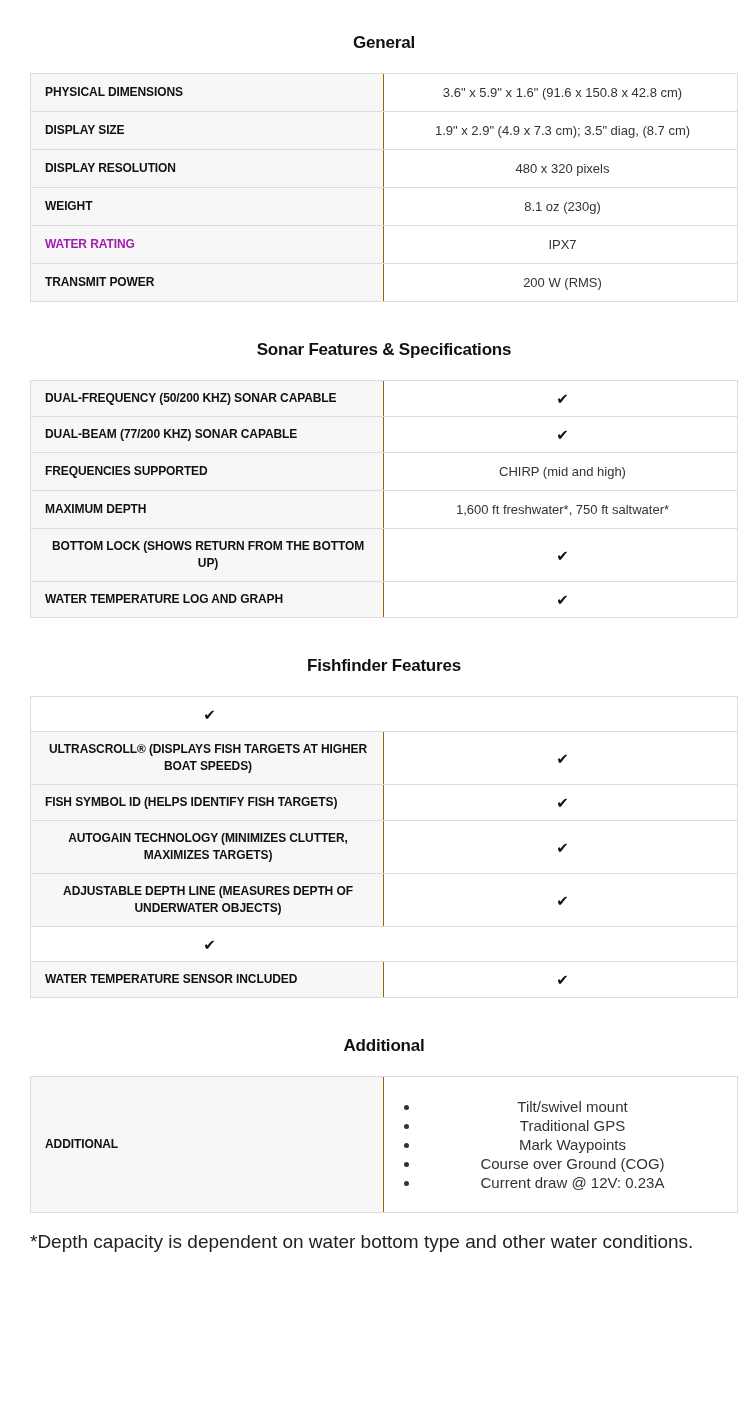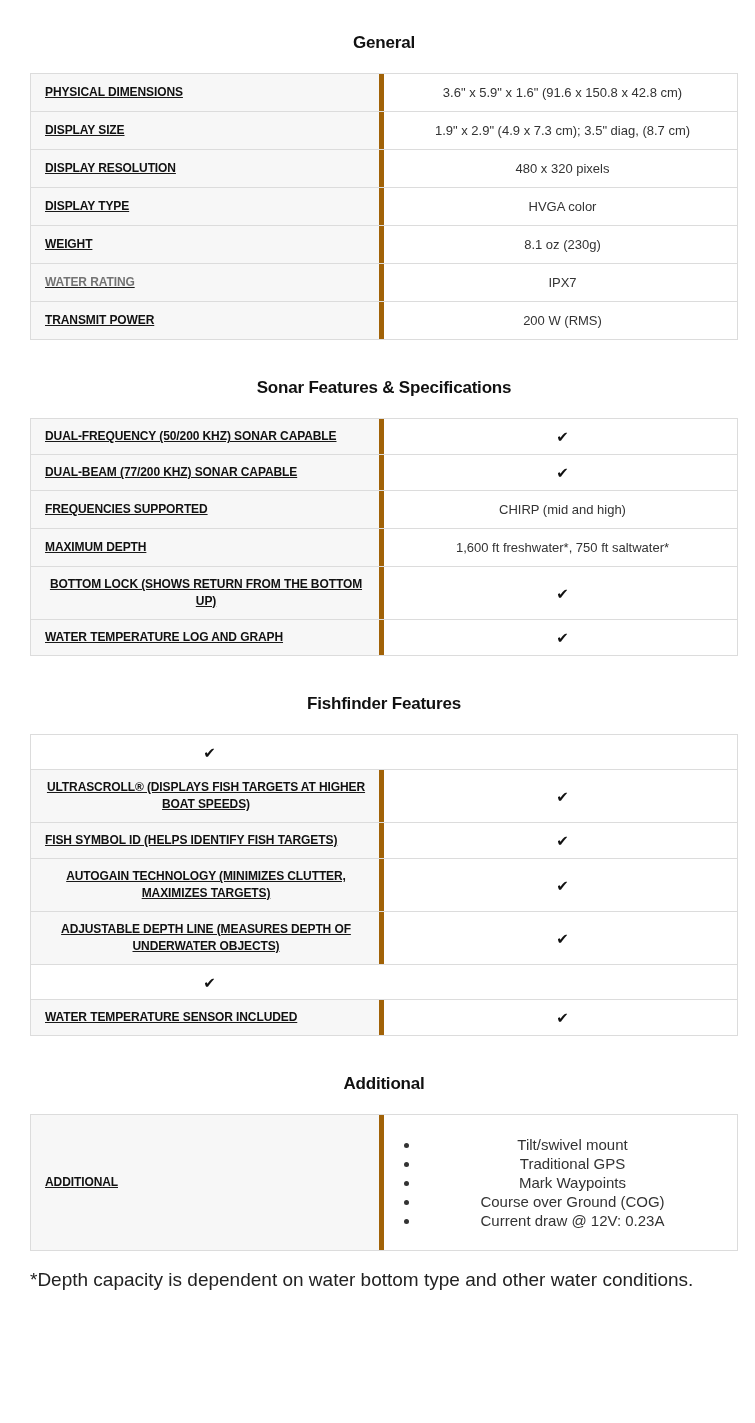--- a/index.html
+++ b/index.html
@@ -28,35 +28,34 @@
     border-bottom: none;
   }
   .spec-row {
     display: flex;
     border-bottom: 1px solid #dcdcdc;
     min-height: 35px;
   }
   .label-cell {
     width: 50%;
     background: #f7f7f7;
-    border-right: 5px solid #a16207;
+    border-right: 1px solid #a16207;
     padding: 9px 12px 9px 14px;
     display: flex;
     align-items: center;
-    text-decoration: underline;
   }
   .label-text {
     font-size: 12px;
     font-weight: bold;
     color: #111111;
     letter-spacing: -0.1px;
     line-height: 17px;
     text-transform: uppercase;
   }
-  .label-text.link { color: #737373; cursor: pointer; }
+  .label-text.link { color: #a21caf; cursor: pointer; }
   .value-cell {
     width: 50%;
     padding: 9px 12px 9px 16px;
     display: flex;
     flex-direction: column;
     justify-content: center;
   }
   .value-cell.center { align-items: center; }
   .value-text {
     font-size: 13px;
@@ -109,28 +108,20 @@
             <div class="value-cell">
               <span class="value-text">1.9" x 2.9" (4.9 x 7.3 cm); 3.5" diag, (8.7 cm)</span>
             </div>
           </div>
           <div class="spec-row">
             <div class="label-cell">
               <span class="label-text">DISPLAY RESOLUTION</span>
             </div>
             <div class="value-cell">
               <span class="value-text">480 x 320 pixels</span>
-            </div>
-          </div>
-          <div class="spec-row">
-            <div class="label-cell">
-              <span class="label-text">DISPLAY TYPE</span>
-            </div>
-            <div class="value-cell">
-              <span class="value-text">HVGA color</span>
             </div>
           </div>
           <div class="spec-row">
             <div class="label-cell">
               <span class="label-text">WEIGHT</span>
             </div>
             <div class="value-cell">
               <span class="value-text">8.1 oz (230g)</span>
             </div>
           </div>

